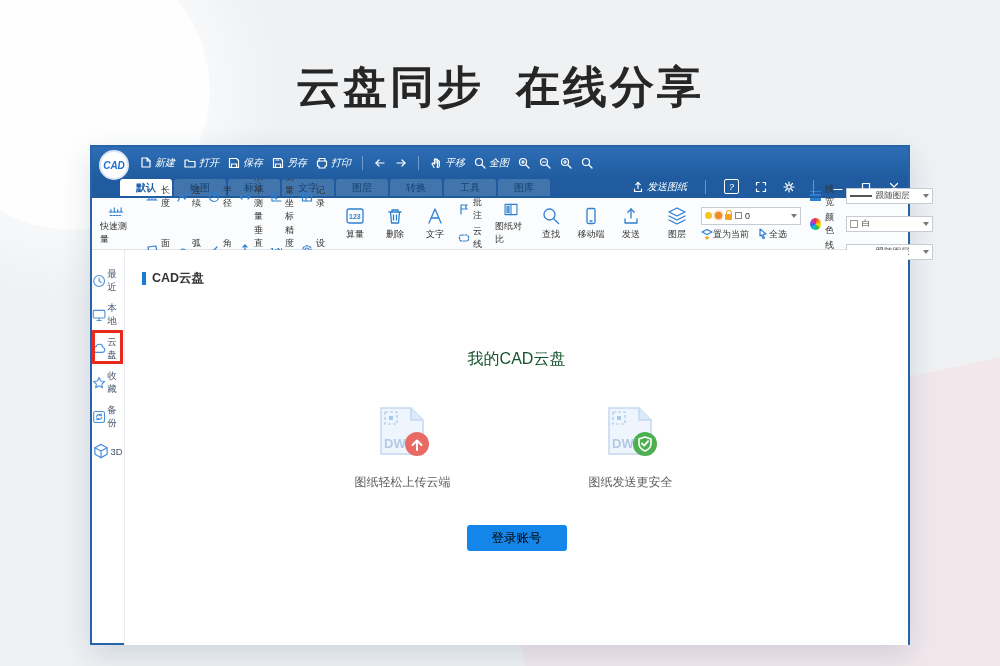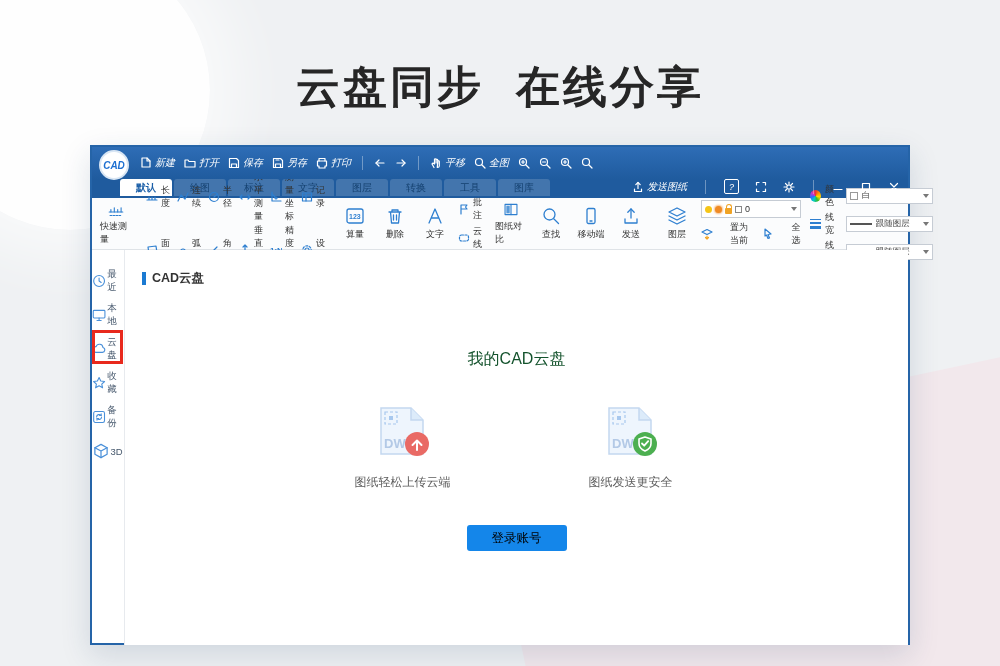--- a/index.html
+++ b/index.html
@@ -51,21 +51,21 @@
     height:16px;padding:0 3px;font-size:9px;color:#333;}
   .caret{width:0;height:0;border-left:3px solid transparent;border-right:3px solid transparent;
     border-top:4px solid #777;margin-left:auto;}
   .dot-bulb{width:7px;height:7px;border-radius:50%;background:#f5c518;}
   .dot-sun{width:7px;height:7px;border-radius:50%;background:#f08a24;box-shadow:0 0 2px 1px rgba(240,138,36,.6);}
   .lockico{width:7px;height:6px;background:#f0a324;border-radius:1px;position:relative;margin-top:3px;}
   .lockico:before{content:"";position:absolute;left:1px;top:-4px;width:4px;height:4px;border:1.2px solid #f0a324;
     border-bottom:none;border-radius:3px 3px 0 0;}
   .sqwhite{width:7px;height:7px;border:1px solid #888;background:#fff;box-sizing:border-box;}
   .actionrow{display:flex;align-items:center;gap:8px;}
-  .smallact{display:flex;align-items:center;gap:17px;font-size:9px;color:#333;}
+  .smallact{display:flex;align-items:center;gap:0;font-size:9px;color:#333;}
   .proprows{display:flex;flex-direction:column;justify-content:center;gap:2px;padding:0 3px;}
   .proprow{display:flex;align-items:center;gap:4px;font-size:9px;color:#333;}
   .colorwheel{width:12px;height:12px;border-radius:50%;
     background:conic-gradient(#e33,#f90,#fd0,#3b3,#0cc,#36f,#c3c,#e33);}
   .lwicon{width:12px;display:flex;flex-direction:column;gap:2px;}
   .lwicon i{display:block;background:#2e7fd0;height:1px;}
   .lwicon i:nth-child(2){height:2px;}.lwicon i:nth-child(3){height:3px;}
   .ltline{width:12px;border-top:1.5px dashed #2e7fd0;}
   .propsel{width:86px;display:flex;align-items:center;gap:4px;background:#fff;border:1px solid #c6ccd4;
     height:14px;padding:0 3px;font-size:8.5px;color:#444;}
@@ -451,38 +451,38 @@
                 </svg>
               <span>全选</span>
               </span>
           </div>
         </div>
       </div>
       <div class="vsep"></div>
 
       <div class="proprows">
         <div class="proprow">
-          <span class="colorwheel"></span>
-          <span>颜色</span>
-          <span class="propsel">
-            <span class="swatch"></span>
-            <span>白</span>
-            <span class="caret"></span>
-            </span>
-        </div>
-        <div class="proprow">
           <span class="lwicon">
               <i></i>
               <i></i>
               <i></i>
             </span>
           <span>线宽</span>
           <span class="propsel">
             <span class="solidline"></span>
             <span>跟随图层</span>
+            <span class="caret"></span>
+            </span>
+        </div>
+        <div class="proprow">
+          <span class="colorwheel"></span>
+          <span>颜色</span>
+          <span class="propsel">
+            <span class="swatch"></span>
+            <span>白</span>
             <span class="caret"></span>
             </span>
         </div>
         <div class="proprow">
           <span class="ltline"></span>
           <span>线型</span>
           <span class="propsel">
             <span class="thinline"></span>
             <span>跟随图层</span>
             <span class="caret"></span>

